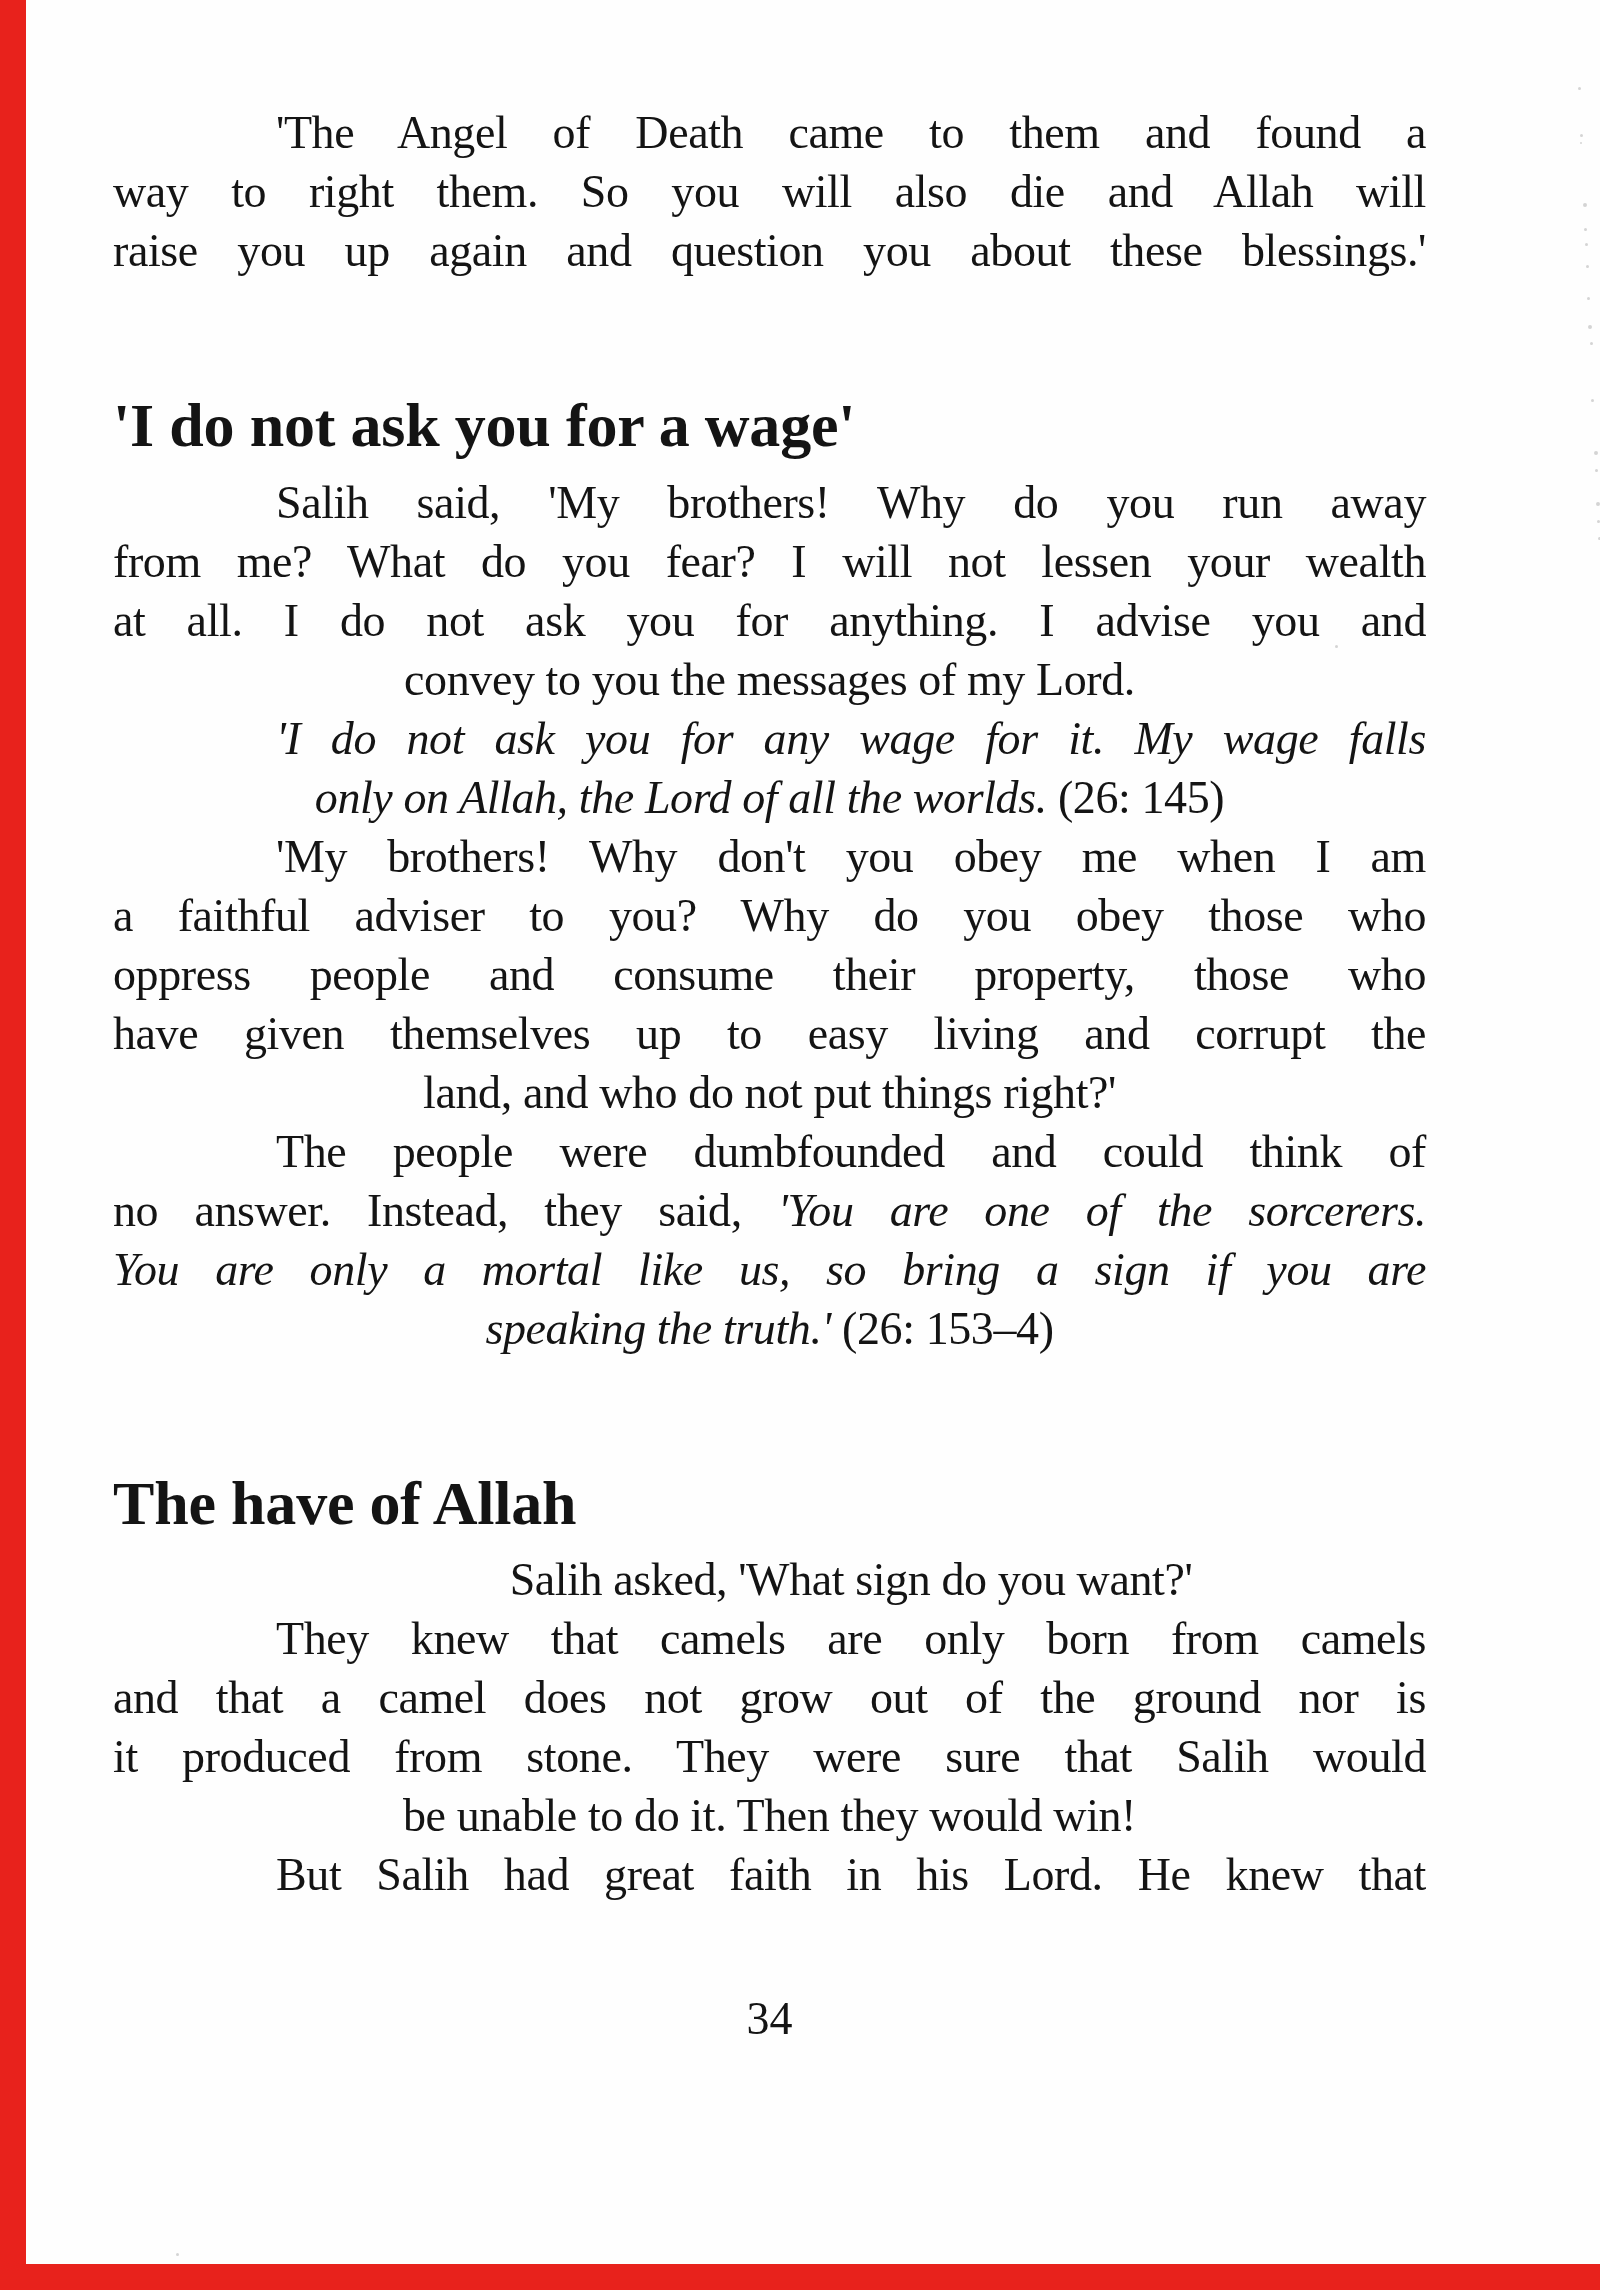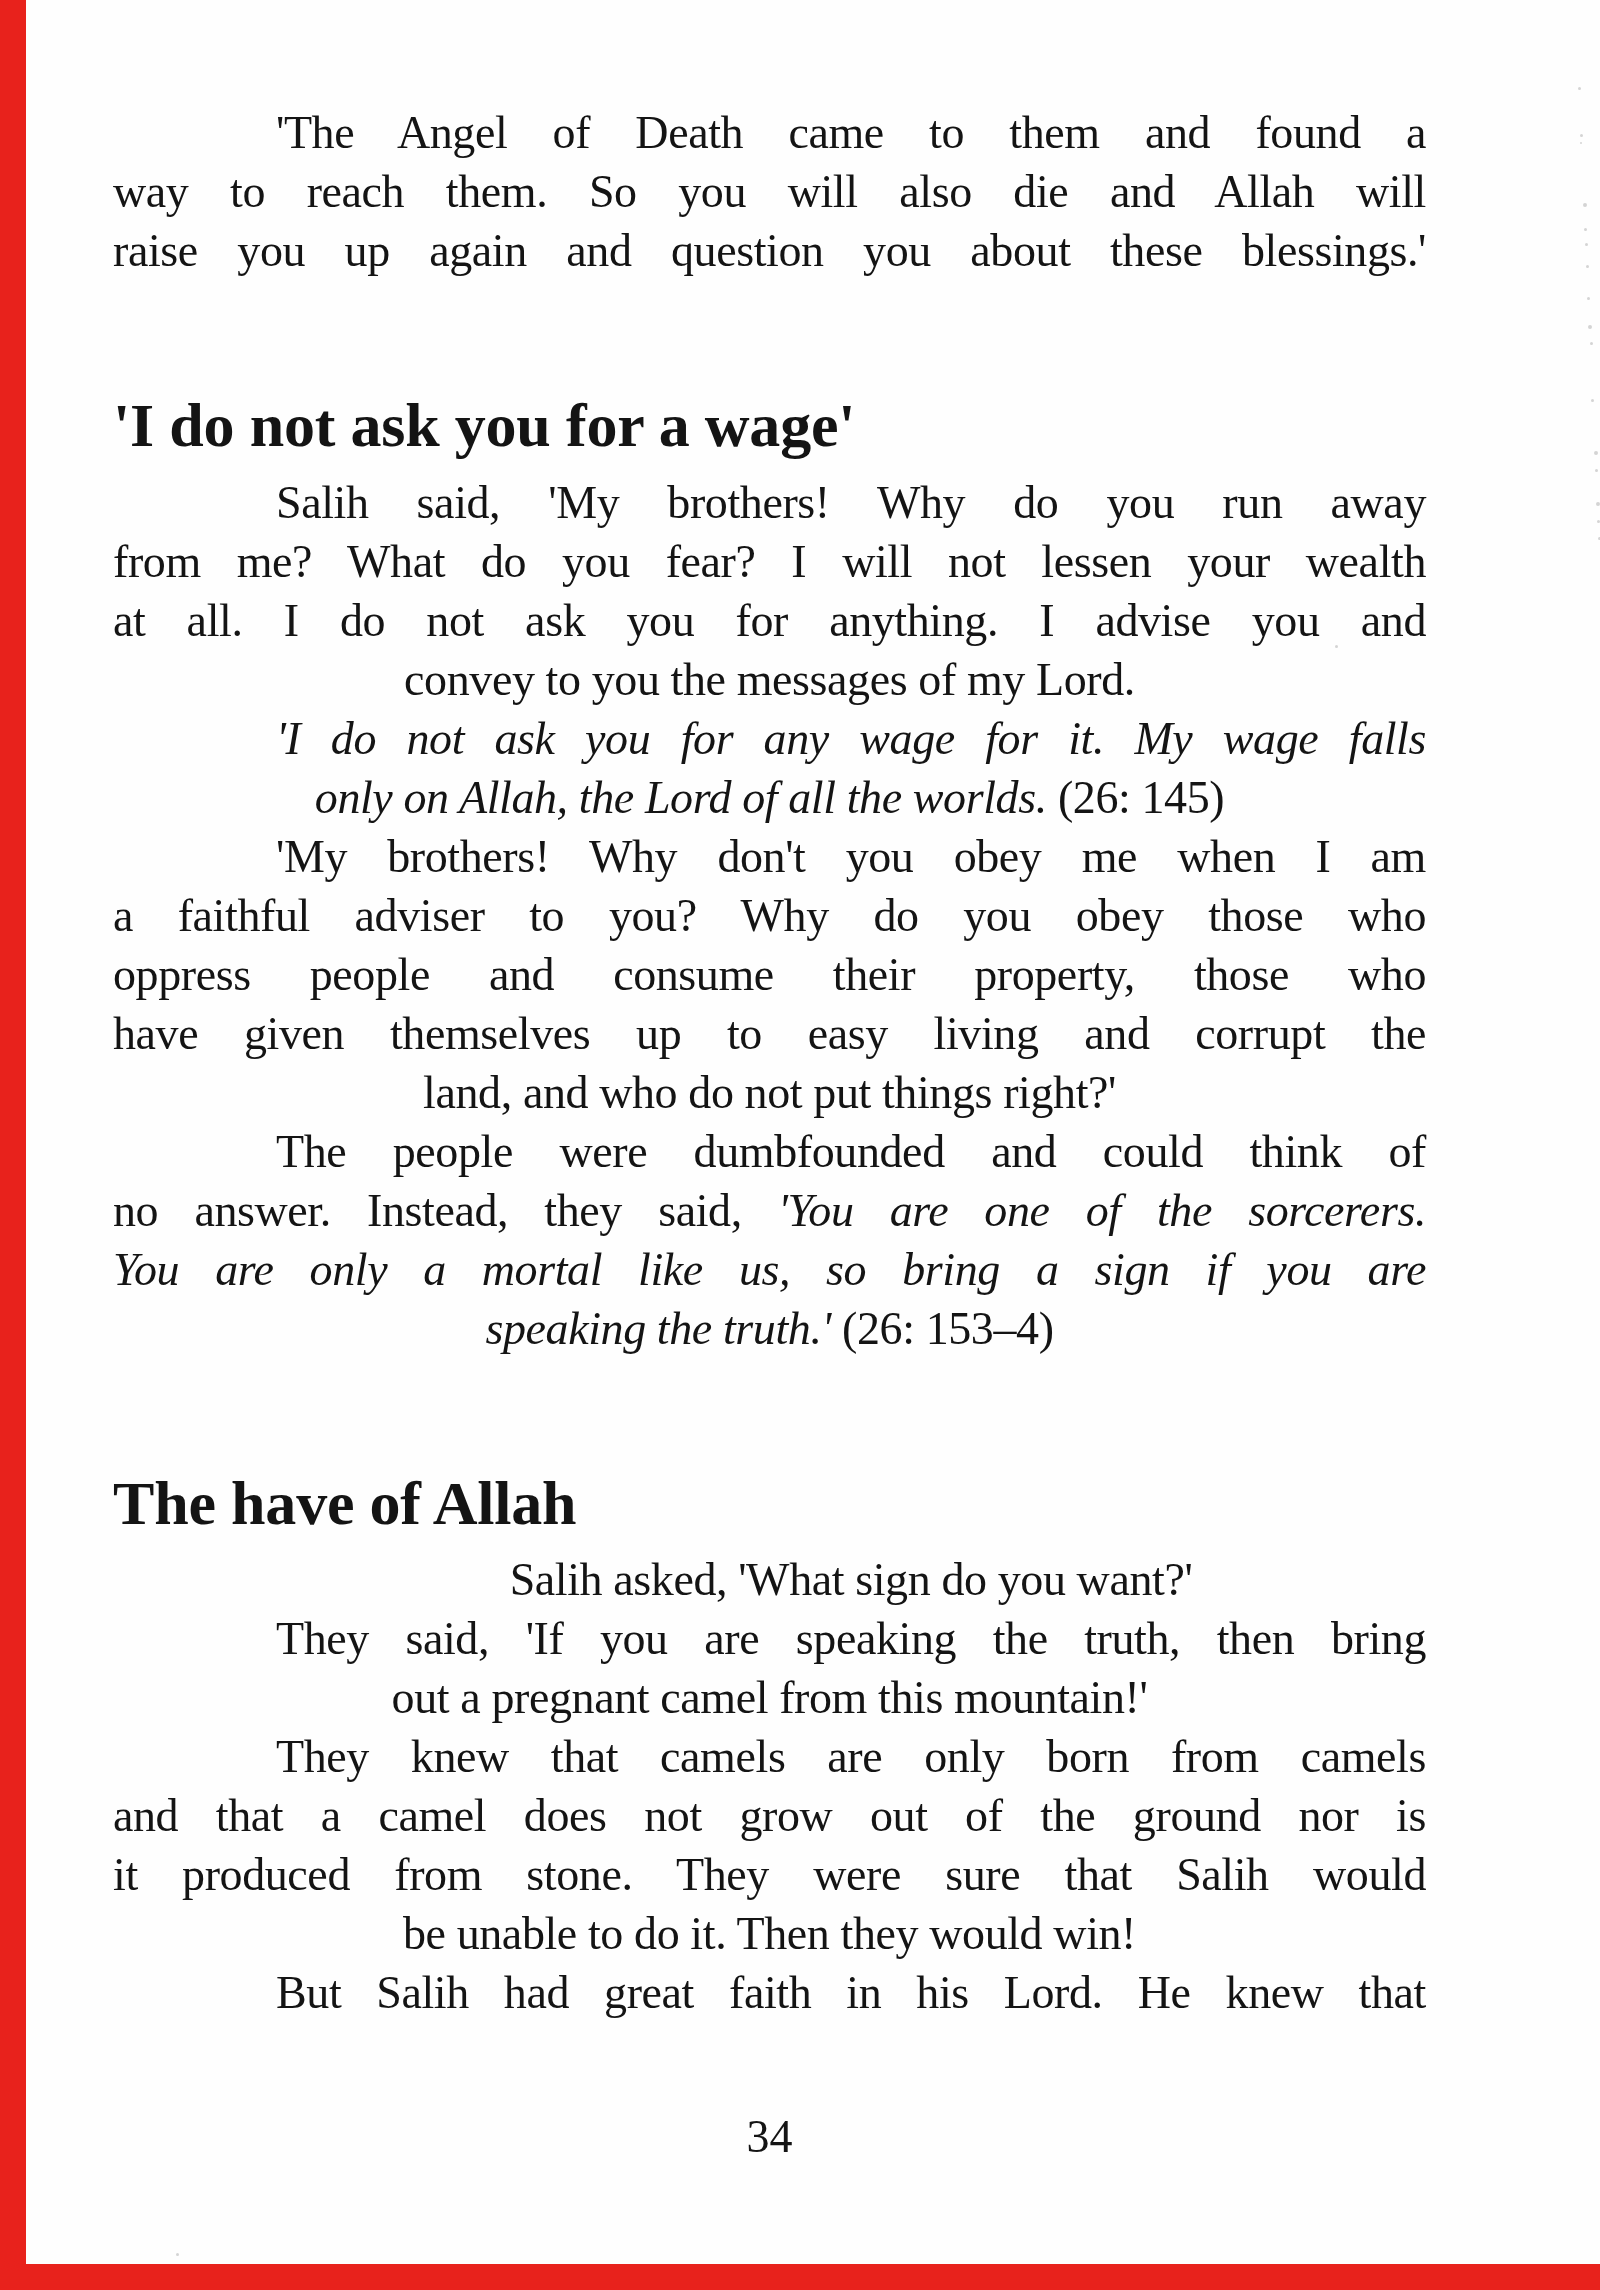--- a/index.html
+++ b/index.html
@@ -101,21 +101,21 @@
       <div class="speck" style="left: 1597px; top: 520px; width: 3px; height: 3px;"></div>
       <div class="speck" style="left: 1598px; top: 537px; width: 3px; height: 3px;"></div>
       <div class="speck" style="left: 1335px; top: 645px; width: 3px; height: 3px;"></div>
       <div class="speck" style="left: 176px; top: 2253px; width: 3px; height: 3px;"></div>
     </div>
 
   <div class="text-block" id="text-block">
 
   <div class="para">
         <div class="line just ind"><span>'The Angel of Death came to them and found a</span></div>
-        <div class="line just"><span>way to reach them. So you will also die and Allah will</span></div>
+        <div class="line just"><span>way to right them. So you will also die and Allah will</span></div>
         <div class="line just"><span>raise you up again and question you about these blessings.'</span></div>
       </div>
       <div class="heading">'I do not ask you for a wage'</div>
       <div class="para">
         <div class="line just ind"><span>Salih said, 'My brothers! Why do you run away</span></div>
         <div class="line just"><span>from me? What do you fear? I will not lessen your wealth</span></div>
         <div class="line just"><span>at all. I do not ask you for anything. I advise you and</span></div>
         <div class="line"><span>convey to you the messages of my Lord.</span></div>
       </div>
       <div class="para">
@@ -133,24 +133,20 @@
         <div class="line just ind"><span>The people were dumbfounded and could think of</span></div>
         <div class="line just"><span>no answer. Instead, they said, </span><span class="it">'You are one of the sorcerers.</span></div>
         <div class="line just"><span class="it">You are only a mortal like us, so bring a sign if you are</span></div>
         <div class="line"><span class="it">speaking the truth.' </span><span>(26: 153–4)</span></div>
       </div>
       <div class="heading">The have of Allah</div>
       <div class="para">
         <div class="line ind"><span>Salih asked, 'What sign do you want?'</span></div>
       </div>
       <div class="para">
-        <div class="line just ind"><span>They said, 'If you are speaking the truth, then bring</span></div>
-        <div class="line"><span>out a pregnant camel from this mountain!'</span></div>
-      </div>
-      <div class="para">
         <div class="line just ind"><span>They knew that camels are only born from camels</span></div>
         <div class="line just"><span>and that a camel does not grow out of the ground nor is</span></div>
         <div class="line just"><span>it produced from stone. They were sure that Salih would</span></div>
         <div class="line"><span>be unable to do it. Then they would win!</span></div>
       </div>
       <div class="para">
         <div class="line just ind"><span>But Salih had great faith in his Lord. He knew that</span></div>
       </div>
       <div class="page-number">34</div>
     </div>

